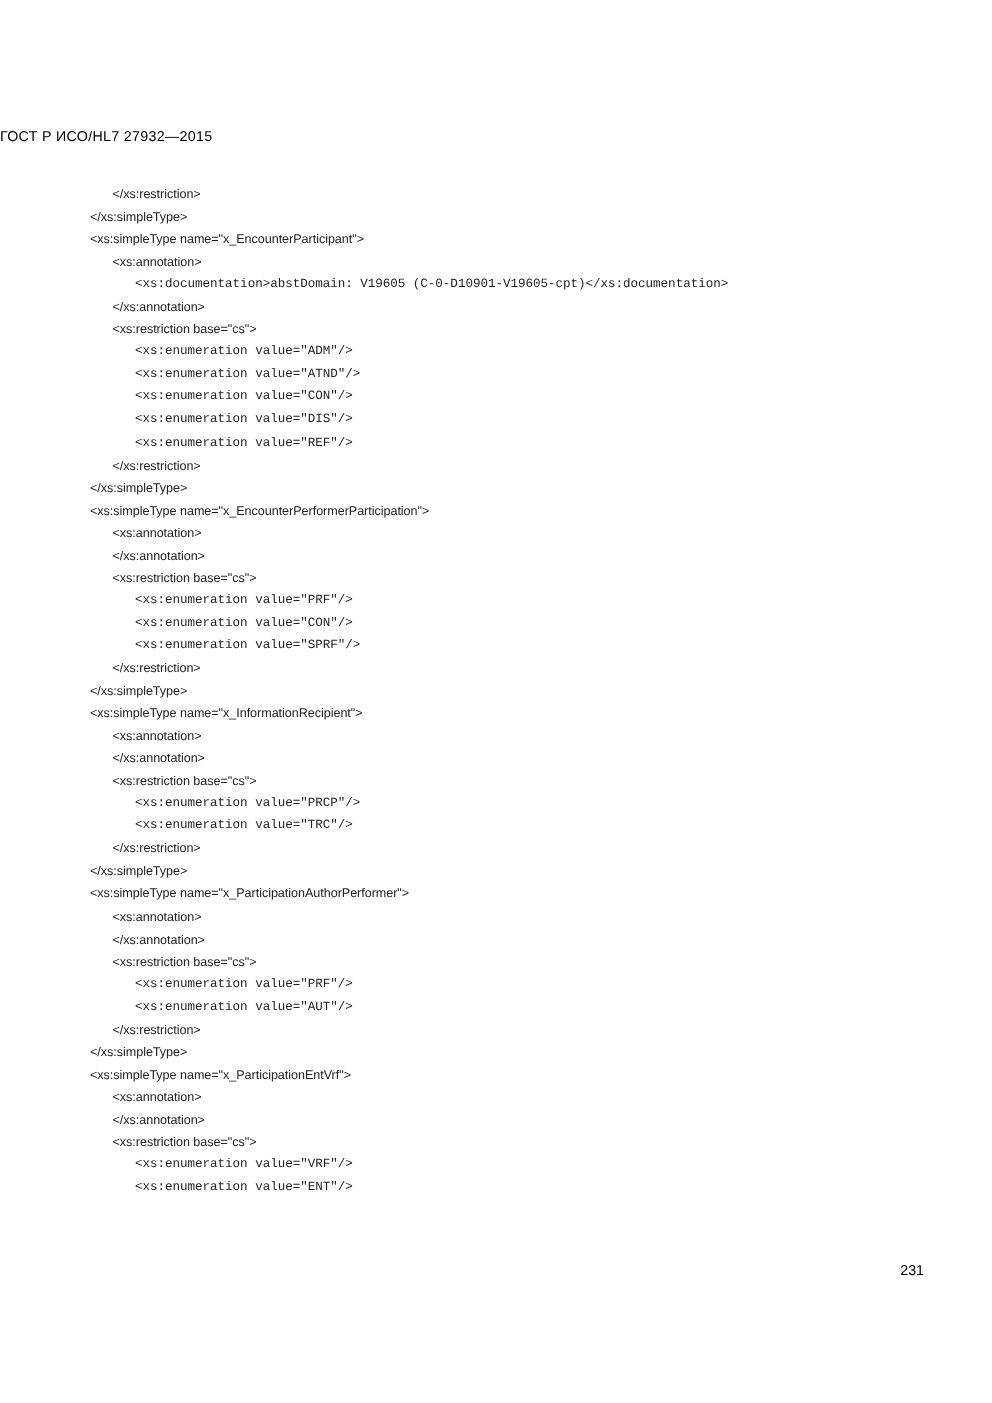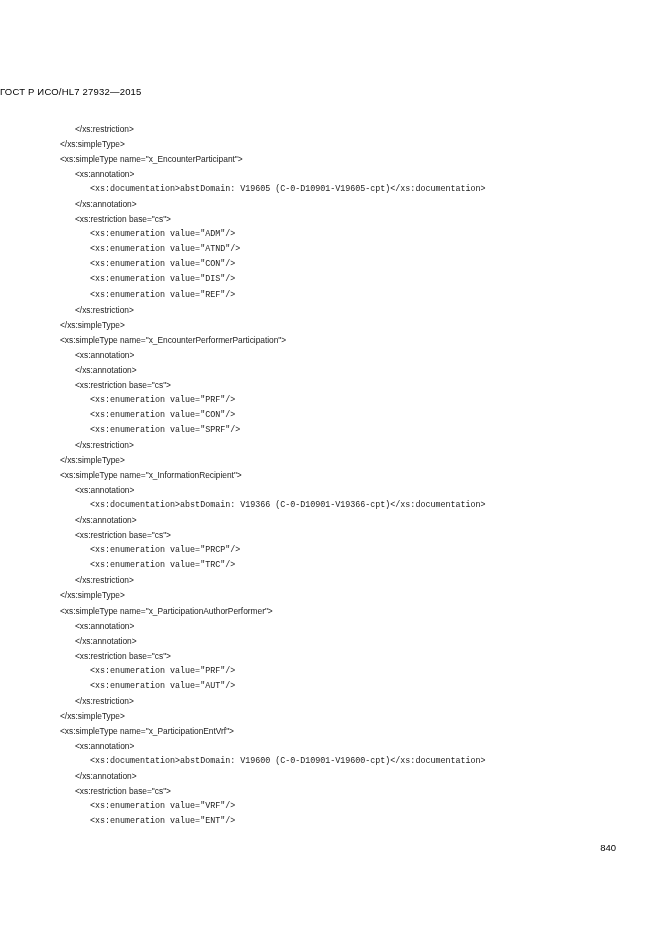--- a/index.html
+++ b/index.html
@@ -96,39 +96,37 @@
       <div class="code-line ind-1">&lt;xs:annotation&gt;</div>
       <div class="code-line ind-1">&lt;/xs:annotation&gt;</div>
       <div class="code-line ind-1">&lt;xs:restriction base="cs"&gt;</div>
       <div class="code-line ind-2">&lt;xs:enumeration value="PRF"/&gt;</div>
       <div class="code-line ind-2">&lt;xs:enumeration value="CON"/&gt;</div>
       <div class="code-line ind-2">&lt;xs:enumeration value="SPRF"/&gt;</div>
       <div class="code-line ind-1">&lt;/xs:restriction&gt;</div>
       <div class="code-line ind-0">&lt;/xs:simpleType&gt;</div>
       <div class="code-line ind-0">&lt;xs:simpleType name="x_InformationRecipient"&gt;</div>
       <div class="code-line ind-1">&lt;xs:annotation&gt;</div>
-      <div class="code-line ind-2">&lt;xs:documentation&gt;abstDomain: V19366 (C-0-D10901-V19366-cpt)&lt;/xs:documentation&gt;</div>
       <div class="code-line ind-1">&lt;/xs:annotation&gt;</div>
       <div class="code-line ind-1">&lt;xs:restriction base="cs"&gt;</div>
       <div class="code-line ind-2">&lt;xs:enumeration value="PRCP"/&gt;</div>
       <div class="code-line ind-2">&lt;xs:enumeration value="TRC"/&gt;</div>
       <div class="code-line ind-1">&lt;/xs:restriction&gt;</div>
       <div class="code-line ind-0">&lt;/xs:simpleType&gt;</div>
       <div class="code-line ind-0">&lt;xs:simpleType name="x_ParticipationAuthorPerformer"&gt;</div>
       <div class="code-line ind-1">&lt;xs:annotation&gt;</div>
       <div class="code-line ind-1">&lt;/xs:annotation&gt;</div>
       <div class="code-line ind-1">&lt;xs:restriction base="cs"&gt;</div>
       <div class="code-line ind-2">&lt;xs:enumeration value="PRF"/&gt;</div>
       <div class="code-line ind-2">&lt;xs:enumeration value="AUT"/&gt;</div>
       <div class="code-line ind-1">&lt;/xs:restriction&gt;</div>
       <div class="code-line ind-0">&lt;/xs:simpleType&gt;</div>
       <div class="code-line ind-0">&lt;xs:simpleType name="x_ParticipationEntVrf"&gt;</div>
       <div class="code-line ind-1">&lt;xs:annotation&gt;</div>
-      <div class="code-line ind-2">&lt;xs:documentation&gt;abstDomain: V19600 (C-0-D10901-V19600-cpt)&lt;/xs:documentation&gt;</div>
       <div class="code-line ind-1">&lt;/xs:annotation&gt;</div>
       <div class="code-line ind-1">&lt;xs:restriction base="cs"&gt;</div>
       <div class="code-line ind-2">&lt;xs:enumeration value="VRF"/&gt;</div>
       <div class="code-line ind-2">&lt;xs:enumeration value="ENT"/&gt;</div>
     </div>
 
-  <div class="folio">840</div>
+  <div class="folio">231</div>
 
 </div>
 
 </body></html>

